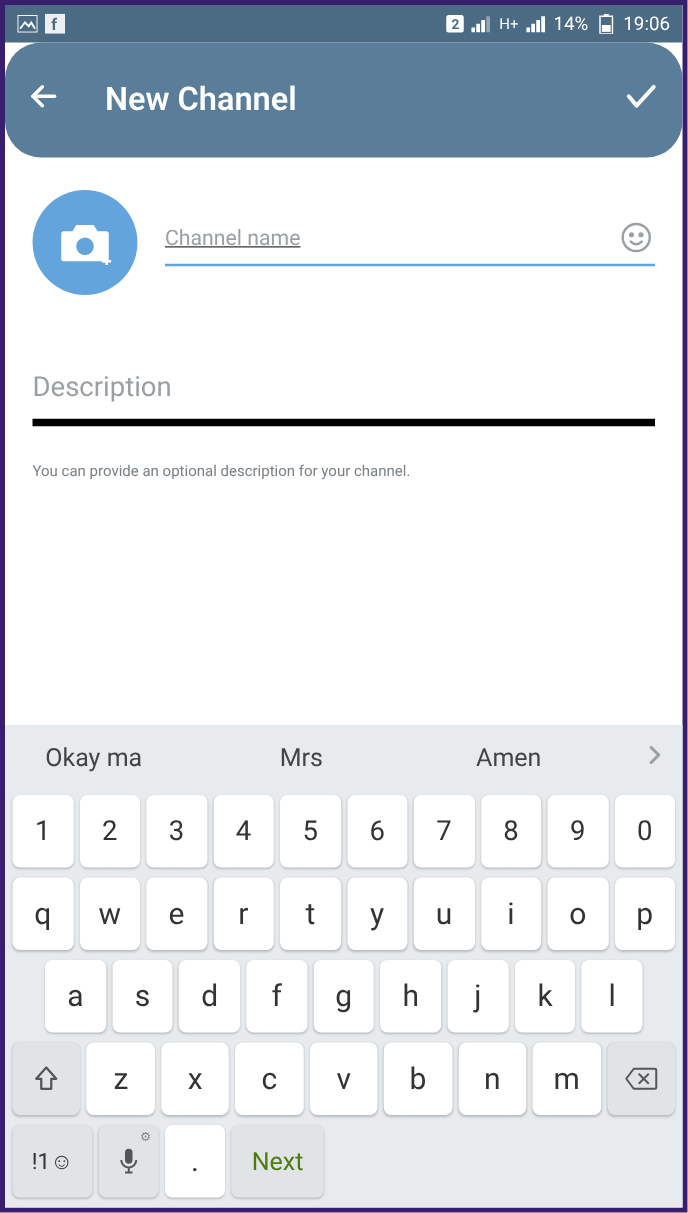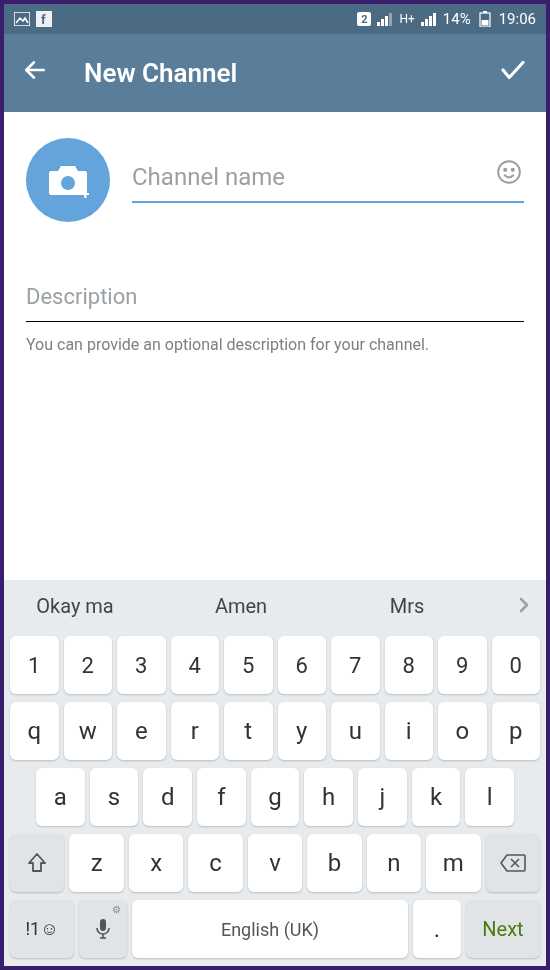--- a/index.html
+++ b/index.html
@@ -5,38 +5,38 @@
 * { margin: 0; padding: 0; box-sizing: border-box; font-family: -apple-system, BlinkMacSystemFont, "Segoe UI", Roboto, sans-serif; }
 body { width: 550px; height: 970px; background: #fff; border: 4px solid #3a1e6e; overflow: hidden; }
 
 
 .status-bar { height: 30px; background: #4b6a84; display: flex; align-items: center; padding: 0 10px; color: #fff; font-size: 15px; }
 .status-left { display: flex; gap: 6px; align-items: center; }
 .status-right { margin-left: auto; display: flex; gap: 6px; align-items: center; }
 .status-icon { width: 16px; height: 16px; display: inline-flex; align-items: center; justify-content: center; }
 
 
-.app-bar { height: 78px; background: #5a7d99; display: flex; align-items: center; padding: 0 18px; color: #fff; }
+.app-bar { height: 92px; background: #5a7d99; display: flex; align-items: center; padding: 0 18px; color: #fff; border-radius: 29px; }
 .back-btn { color: #fff; font-size: 26px; cursor: pointer; }
 .app-title { font-size: 26px; font-weight: 600; margin-left: 36px; }
 .check-btn { margin-left: auto; font-size: 28px; color: #fff; cursor: pointer; }
 
 
 .content { padding: 26px 22px 0 22px; }
 .name-row { display: flex; align-items: center; gap: 22px; }
 .avatar-btn { width: 84px; height: 84px; border-radius: 50%; background: #63a4dc; display: flex; align-items: center; justify-content: center; cursor: pointer; position: relative; flex-shrink: 0; }
 .input-cell { flex: 1; position: relative; }
-.name-input { width: 100%; border: none; border-bottom: 2px solid #63a4dc; font-size: 24px; color: #333; padding: 6px 34px 10px 0; outline: none; background: transparent; }
+.name-input { width: 100%; border: none; border-bottom: 2px solid #63a4dc; font-size: 17px; color: #333; padding: 6px 34px 10px 0; outline: none; background: transparent; text-decoration: underline; }
 .name-input::placeholder { color: #9aa0a4; }
 .emoji-btn { position: absolute; right: 2px; top: 2px; color: #9aa0a4; cursor: pointer; }
 
 .desc-section { margin-top: 56px; }
-.desc-input { width: 100%; border: none; border-bottom: 1px solid #000000; font-size: 22px; color: #a21caf; padding: 6px 0 12px 0; outline: none; background: transparent; }
+.desc-input { width: 100%; border: none; border-bottom: 6px solid #000000; font-size: 22px; color: #a21caf; padding: 6px 0 12px 0; outline: none; background: transparent; }
 .desc-input::placeholder { color: #9aa0a4; }
-.desc-hint { color: #7a8186; font-size: 16px; margin-top: 12px; line-height: 1.4; }
+.desc-hint { color: #7a8186; font-size: 12px; margin-top: 28px; line-height: 1.4; }
 
 
 .keyboard { position: absolute; left: 4px; right: 4px; bottom: 4px; background: #e7ebee; }
 .suggest-row { display: flex; align-items: center; height: 52px; padding: 0 8px; gap: 40px; }
 .suggest { flex: 1; text-align: center; color: #444; font-size: 20px; cursor: pointer; }
 .suggest-arrow { width: 28px; text-align: center; color: #9aa0a4; font-size: 22px; cursor: pointer; }
 
 .key-row { display: flex; gap: 5px; padding: 4px 6px; }
 .key { flex: 1; height: 58px; background: #fff; border-radius: 6px; display: flex; align-items: center; justify-content: center; font-size: 24px; color: #333; box-shadow: 0 1px 2px rgba(0,0,0,0.2); cursor: pointer; user-select: none; }
 .num-row .key { font-size: 22px; }
@@ -140,22 +140,22 @@
 
   <div class="desc-section">
     <input class="desc-input" type="text" placeholder="Description" style="">
     <div class="desc-hint">You can provide an optional description for your channel.</div>
   </div>
 </div>
 
 <div class="keyboard">
   <div class="suggest-row">
     <div class="suggest">Okay ma</div>
+    <div class="suggest">Mrs</div>
     <div class="suggest">Amen</div>
-    <div class="suggest">Mrs</div>
     <div class="suggest-arrow">
       <svg width="12" height="18" viewBox="0 0 12 18" fill="none" stroke="#9aa0a4" stroke-width="2.5" stroke-linecap="round" stroke-linejoin="round">
           <polyline points="3,3 9,9 3,15"></polyline>
         </svg>
     </div>
   </div>
 
   <div class="key-row num-row">
     <div class="key">1</div>
     <div class="key">2</div>
@@ -220,17 +220,16 @@
     <div class="key fn-key sym-key">!1☺</div>
     <div class="key fn-key mic-key">
       <span class="gear-mini">⚙</span>
       <svg width="18" height="24" viewBox="0 0 18 24" fill="#555">
           <rect x="6" y="2" width="6" height="12" rx="3"></rect>
           <path d="M3 11 a6 6 0 0 0 12 0" fill="none" stroke="#555" stroke-width="1.6"></path>
           <line x1="9" y1="17" x2="9" y2="21" stroke="#555" stroke-width="1.6"></line>
           <line x1="6" y1="21" x2="12" y2="21" stroke="#555" stroke-width="1.6"></line>
         </svg>
     </div>
-    <div class="key space-key">English (UK)</div>
     <div class="key dot-key">.</div>
     <div class="key fn-key next-key">Next</div>
   </div>
 </div>
 
 </body></html>

